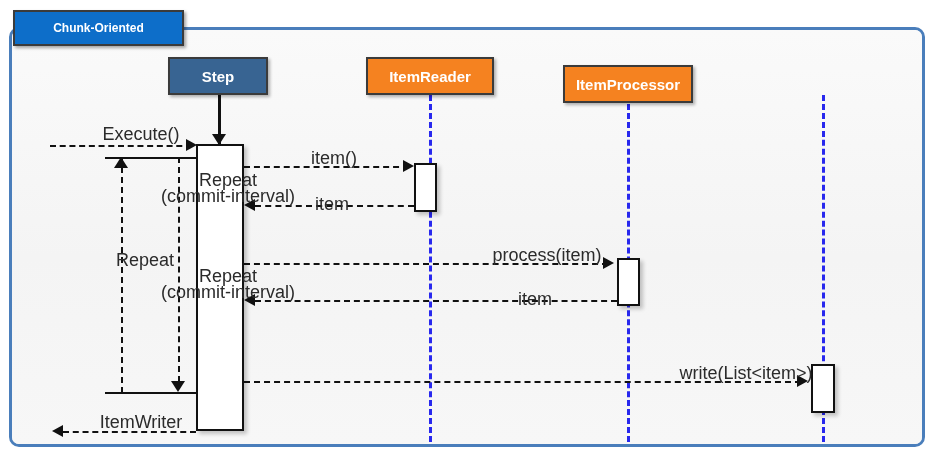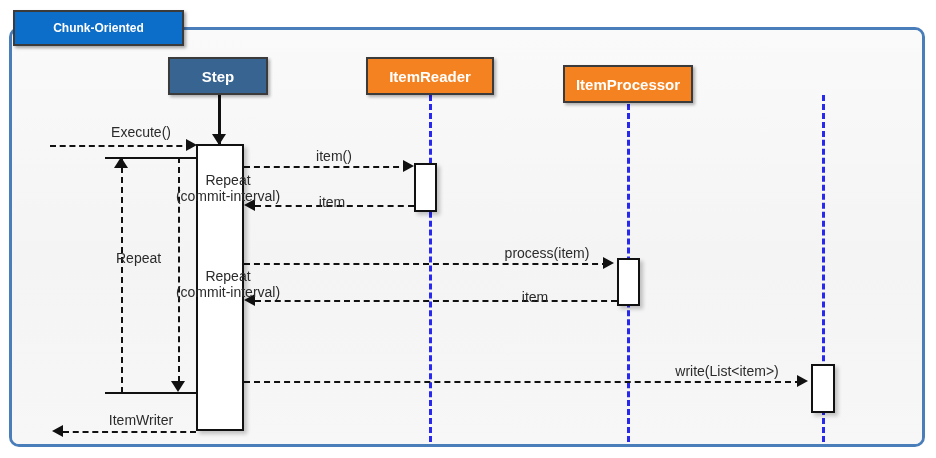--- a/index.html
+++ b/index.html
@@ -54,21 +54,21 @@
   .solidline{position:absolute;height:0;border-top:2px solid #111111;z-index:24;}
   .vdash{position:absolute;width:0;border-left:2px dashed #111111;z-index:24;}
 
   .arrow{position:absolute;width:0;height:0;z-index:26;}
   .arrow.right{border-top:6px solid transparent;border-bottom:6px solid transparent;border-left:11px solid #111111;}
   .arrow.left{border-top:6px solid transparent;border-bottom:6px solid transparent;border-right:11px solid #111111;}
   .arrow.down{border-left:7px solid transparent;border-right:7px solid transparent;border-top:11px solid #111111;}
   .arrow.up{border-left:7px solid transparent;border-right:7px solid transparent;border-bottom:11px solid #111111;}
 
   .lbl{
-    position:absolute;font-size:14px;color:#2b2b2b;white-space:nowrap;z-index:28;
+    position:absolute;font-size:18px;color:#2b2b2b;white-space:nowrap;z-index:28;
     font-family:"Liberation Sans", sans-serif;
   }
   .lbl.center{transform:translateX(-50%);}
   .lbl.two{line-height:16px;text-align:center;}
 </style>
 </head>
 <body>
 
 <div id="stage">
 
@@ -139,19 +139,19 @@
   <div class="arrow left" style="left:244px;top:294px;"></div>
   <div class="lbl center" style="left:535px;top:289px;">item</div>
 
   <div class="lbl two center" style="left:228px;top:268px;">
     <div>Repeat</div>
     <div>(commit-interval)</div>
   </div>
 
   <div class="msg" style="left:244px;top:381px;width:557px;"></div>
   <div class="arrow right" style="left:797px;top:375px;"></div>
-  <div class="lbl center" style="left:727px;top:363px;">write(List&lt;item&gt;)</div>
+  <div class="lbl center" style="left:746px;top:363px;">write(List&lt;item&gt;)</div>
 
   <div class="msg" style="left:63px;top:431px;width:133px;"></div>
   <div class="arrow left" style="left:52px;top:425px;"></div>
   <div class="lbl center" style="left:141px;top:412px;">ItemWriter</div>
 
 </div>
 
 </body></html>

